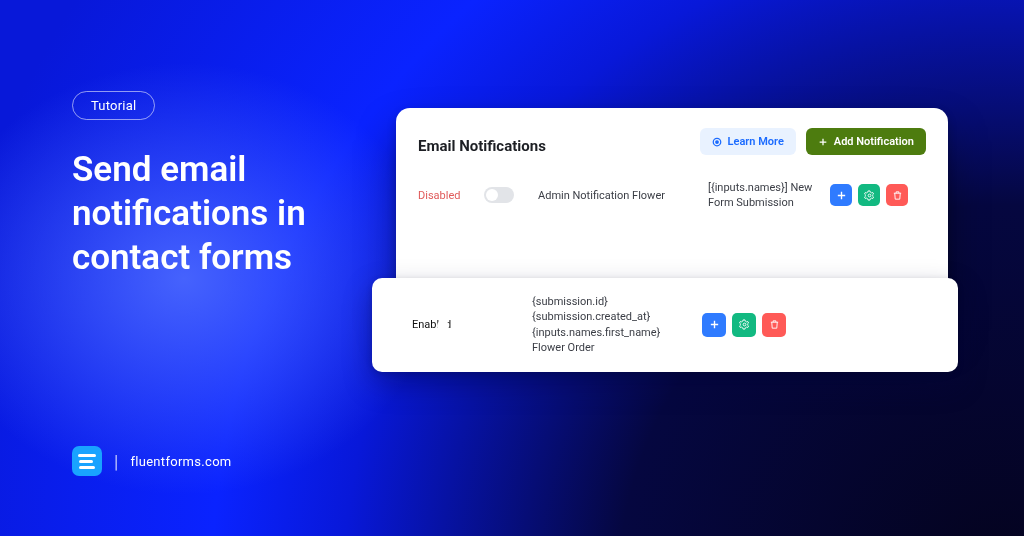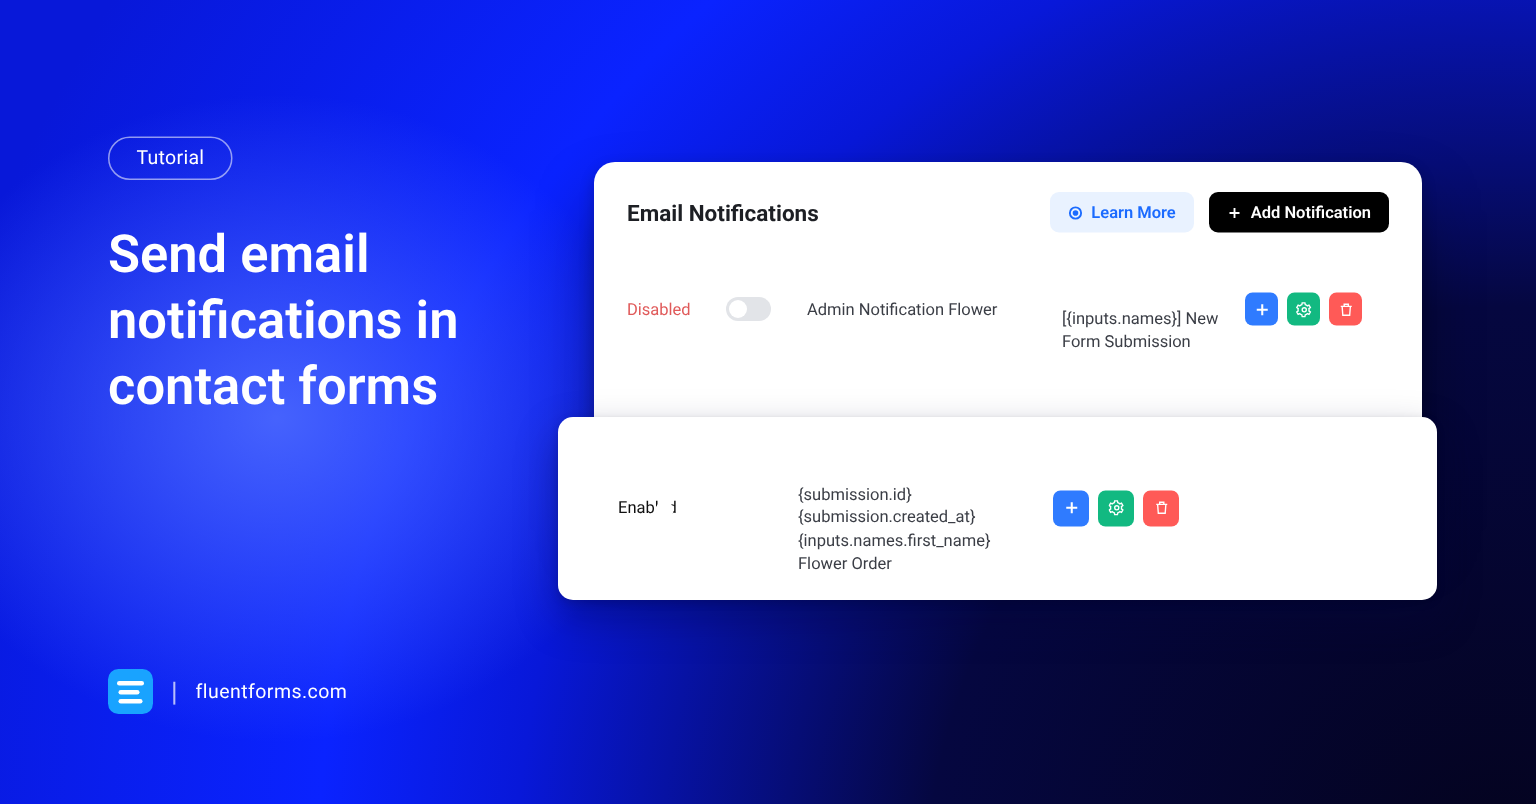--- a/index.html
+++ b/index.html
@@ -36,29 +36,29 @@
   .brand-text{font-size:13px;font-weight:400;letter-spacing:.3px;}
 
   
   .panel{
     position:absolute;left:396px;top:108px;width:552px;
     background:#fff;border-radius:14px;
     box-shadow:0 22px 45px -10px rgba(0,0,0,.55),0 4px 10px rgba(0,0,0,.2);
     padding:20px 22px 40px;
     color:#1d1f24;
   }
-  .panel-head{display:flex;align-items:center;justify-content:space-between;margin-bottom:22px;}
+  .panel-head{display:flex;align-items:flex-end;justify-content:space-between;margin-bottom:22px;}
   .panel-title{font-size:15px;font-weight:700;}
   .panel-actions{display:flex;gap:10px;}
   .btn{
     display:inline-flex;align-items:center;gap:6px;border-radius:6px;font-size:11px;
     font-weight:600;padding:7px 12px;border:none;cursor:pointer;white-space:nowrap;
   }
   .btn-learn{background:#e9f2ff;color:#1b6bff;}
-  .btn-add{background:#000000;color:#fff;}
+  .btn-add{background:#4d7c0f;color:#fff;}
   .btn svg{width:10px;height:10px;}
 
   .thead,.row{display:grid;grid-template-columns:120px 170px 1fr 96px;align-items:center;}
   .thead{font-size:11.5px;font-weight:700;color:#212329;margin-bottom:12px;}
   .row{font-size:11px;color:#3b3e46;min-height:36px;}
   .row .status{display:flex;align-items:center;gap:24px;}
   .status-disabled{color:#e05a5a;font-size:11px;}
   .status-enabled{color:#111;font-size:11px;}
 
   .toggle{width:30px;height:16px;border-radius:999px;position:relative;flex:none;}
@@ -68,21 +68,21 @@
   .toggle-on{background:#12c88a;}
   .toggle-on::after{right:2px;}
 
   .actions{display:flex;gap:6px;justify-content:flex-start;}
   .ibtn{width:22px;height:22px;border-radius:5px;display:flex;align-items:center;justify-content:center;color:#fff;cursor:pointer;flex:none;}
   .ibtn svg{width:11px;height:11px;}
   .ibtn-dup{background:#2f7bff;}
   .ibtn-set{background:#12b981;}
   .ibtn-del{background:#ff5a57;}
 
-  .subject{padding-right:10px;line-height:1.4;margin-top:28px;}
+  .subject{padding-right:10px;line-height:1.4;}
 
   
   .row-floating{
     position:absolute;left:-24px;right:-10px;top:170px;
     background:#fff;border-radius:10px;
     box-shadow:0 12px 28px rgba(2,6,60,.35),0 2px 6px rgba(0,0,0,.15);
     padding:16px 22px 16px 40px;
     display:grid;grid-template-columns:120px 170px 1fr 96px;align-items:center;
     font-size:11px;color:#3b3e46;
   }

